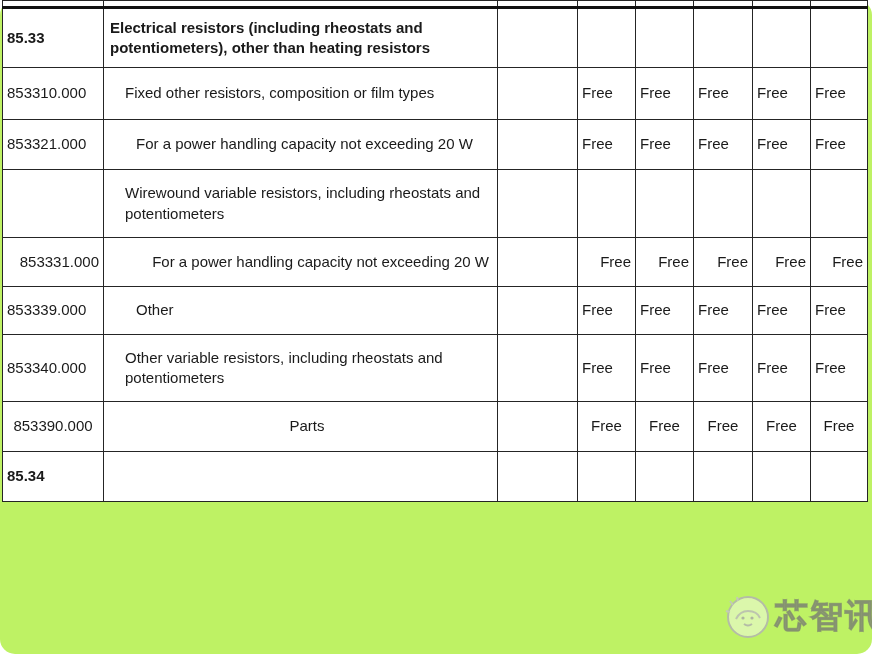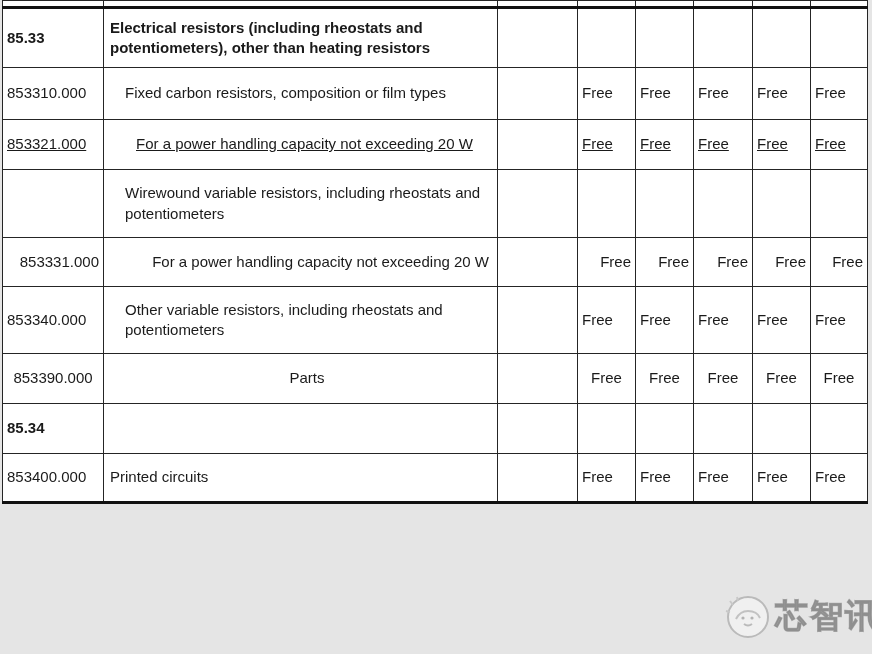--- a/index.html
+++ b/index.html
@@ -9,21 +9,22 @@
     width: 872px;
     height: 654px;
     overflow: hidden;
     font-family: "Liberation Sans", sans-serif;
     color: #1a1a1a;
   }
   .page {
     position: relative;
     width: 872px;
     height: 654px;
-    background: #e5e5e5;
+    background: #bef264;
+    border-radius: 15px;
   }
   table.tariff {
     position: absolute;
     left: 2px;
     top: 0;
     width: 865px;
     border-collapse: collapse;
     table-layout: fixed;
     background: #ffffff;
   }
@@ -102,29 +103,29 @@
           <td class="desc indent-0 bold">Electrical resistors (including rheostats and potentiometers), other than heating resistors</td>
           <td class="blank"></td>
           <td class="rate"></td>
           <td class="rate"></td>
           <td class="rate"></td>
           <td class="rate"></td>
           <td class="rate"></td>
         </tr>
         <tr class="item" style="height: 52px;">
           <td class="code">853310.000</td>
-          <td class="desc indent-1">Fixed carbon resistors, composition or film types</td>
-          <td class="blank"></td>
-          <td class="rate">Free</td>
-          <td class="rate">Free</td>
-          <td class="rate">Free</td>
-          <td class="rate">Free</td>
-          <td class="rate">Free</td>
-        </tr>
-        <tr class="item" style="height: 50px; text-decoration: underline;">
+          <td class="desc indent-1">Fixed other resistors, composition or film types</td>
+          <td class="blank"></td>
+          <td class="rate">Free</td>
+          <td class="rate">Free</td>
+          <td class="rate">Free</td>
+          <td class="rate">Free</td>
+          <td class="rate">Free</td>
+        </tr>
+        <tr class="item" style="height: 50px;">
           <td class="code">853321.000</td>
           <td class="desc indent-2">For a power handling capacity not exceeding 20 W</td>
           <td class="blank"></td>
           <td class="rate">Free</td>
           <td class="rate">Free</td>
           <td class="rate">Free</td>
           <td class="rate">Free</td>
           <td class="rate">Free</td>
         </tr>
         <tr class="group" style="height: 68px;">
@@ -140,20 +141,30 @@
         <tr class="item" style="height: 49px; text-align: right;">
           <td class="code">853331.000</td>
           <td class="desc indent-2">For a power handling capacity not exceeding 20 W</td>
           <td class="blank"></td>
           <td class="rate">Free</td>
           <td class="rate">Free</td>
           <td class="rate">Free</td>
           <td class="rate">Free</td>
           <td class="rate">Free</td>
         </tr>
+        <tr class="item" style="height: 48px;">
+          <td class="code">853339.000</td>
+          <td class="desc indent-2">Other</td>
+          <td class="blank"></td>
+          <td class="rate">Free</td>
+          <td class="rate">Free</td>
+          <td class="rate">Free</td>
+          <td class="rate">Free</td>
+          <td class="rate">Free</td>
+        </tr>
         <tr class="item" style="height: 67px; padding-left: 20px;">
           <td class="code">853340.000</td>
           <td class="desc indent-1">Other variable resistors, including rheostats and potentiometers</td>
           <td class="blank"></td>
           <td class="rate">Free</td>
           <td class="rate">Free</td>
           <td class="rate">Free</td>
           <td class="rate">Free</td>
           <td class="rate">Free</td>
         </tr>
@@ -169,30 +180,20 @@
         </tr>
         <tr class="heading" style="height: 50px;">
           <td class="code bold">85.34</td>
           <td class="desc indent-0 bold"></td>
           <td class="blank"></td>
           <td class="rate"></td>
           <td class="rate"></td>
           <td class="rate"></td>
           <td class="rate"></td>
           <td class="rate"></td>
-        </tr>
-        <tr class="item last" style="height: 49px;">
-          <td class="code">853400.000</td>
-          <td class="desc indent-0">Printed circuits</td>
-          <td class="blank"></td>
-          <td class="rate">Free</td>
-          <td class="rate">Free</td>
-          <td class="rate">Free</td>
-          <td class="rate">Free</td>
-          <td class="rate">Free</td>
         </tr>
       </tbody>
   </table>
 
   <div class="watermark">
     <svg width="50" height="50" viewBox="0 0 50 50">
       <circle cx="26" cy="26" r="20" fill="rgba(252,252,252,0.55)" stroke="#b3b3b3" stroke-width="2"></circle>
       <path d="M 14 28 q 4 -8 12 -8 q 9 0 12 7" fill="none" stroke="#bdbdbd" stroke-width="2"></path>
       <circle cx="21" cy="27" r="1.6" fill="#ababab"></circle>
       <circle cx="30" cy="27" r="1.6" fill="#ababab"></circle>

